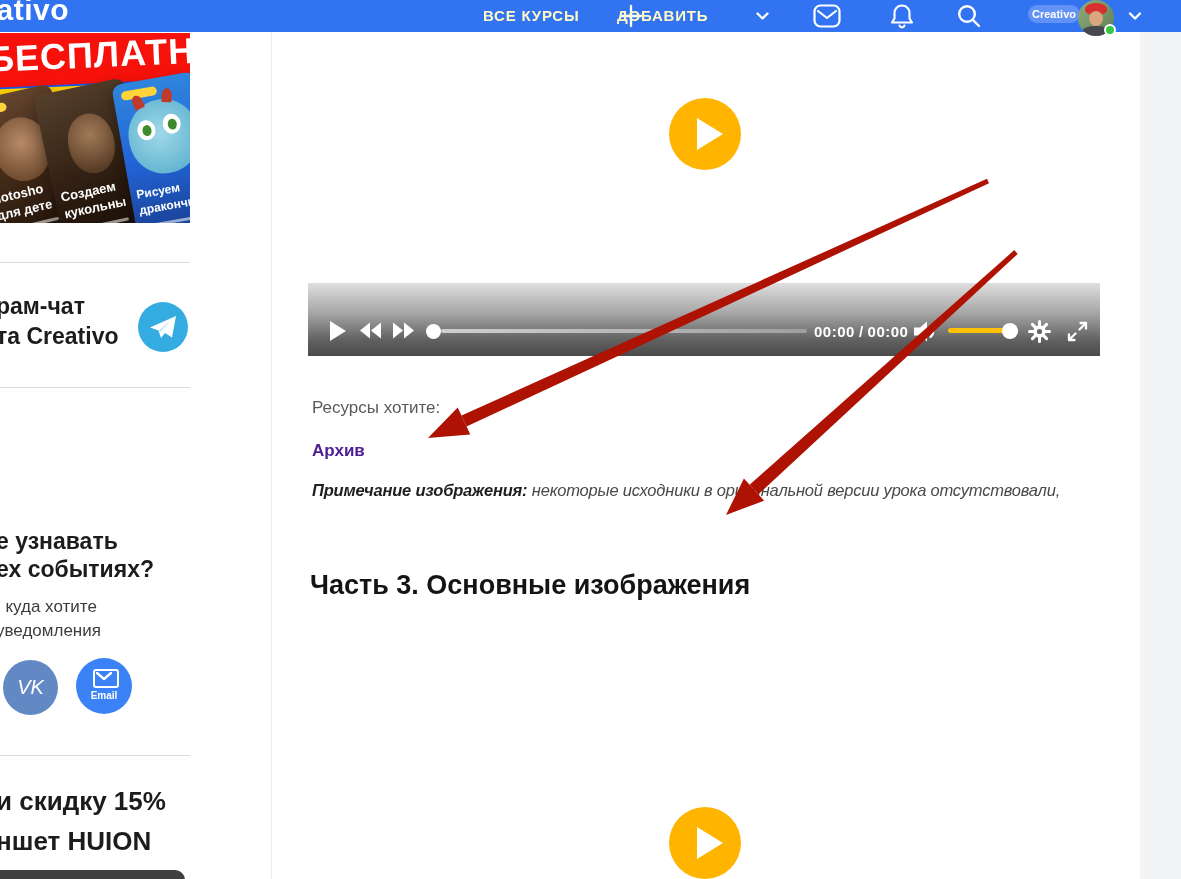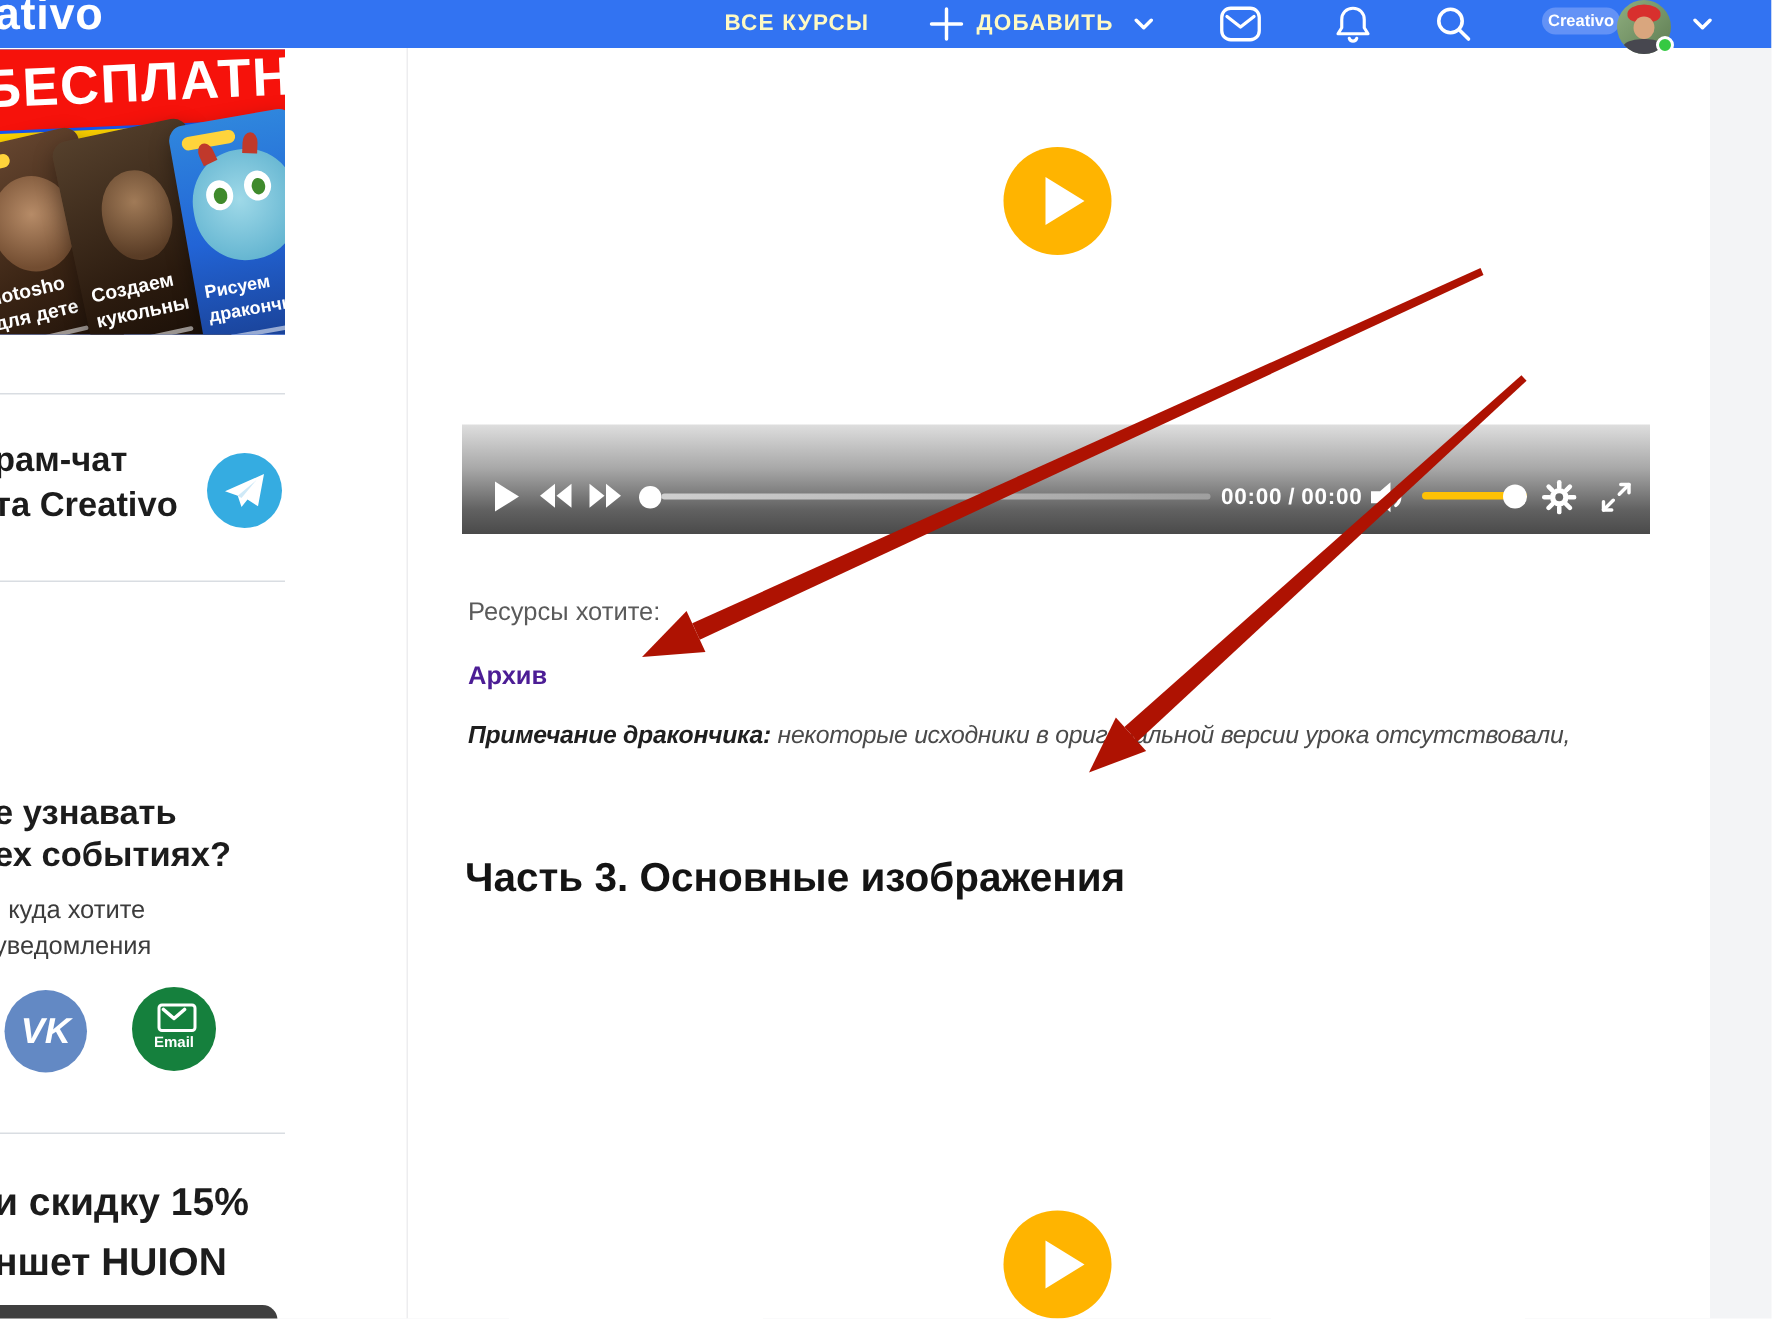--- a/index.html
+++ b/index.html
@@ -8,21 +8,21 @@
     background:#f3f4f6;
     font-family:"Liberation Sans","DejaVu Sans",sans-serif;
     -webkit-font-smoothing:antialiased;
   }
   .abs{position:absolute;}
   
   .nav{left:0;top:0;width:1181px;height:32px;background:#3273F2;z-index:100;}
   .nav-logo{left:-50px;top:-7px;color:#fff;font-size:30px;font-weight:700;letter-spacing:.5px;}
   .nav-link{color:#fef9c3;font-size:15px;font-weight:700;letter-spacing:.8px;cursor:pointer;}
   .nav-courses{left:483px;top:7px;}
-  .nav-add-label{left:651px;top:7px;}
+  .nav-add-label{left:617px;top:7px;}
   .badge{left:1028px;top:5px;width:52px;height:18px;background:#6392F6;border-radius:9px;
     color:#fff;font-size:11px;font-weight:700;text-align:center;line-height:18px;}
   .avatar{left:1078px;top:0px;width:36px;height:36px;border-radius:50%;overflow:hidden;
     background:linear-gradient(135deg,#8fae7f,#5e7d52);}
   .avatar .cap{position:absolute;left:7px;top:3px;width:22px;height:12px;background:#d8302e;border-radius:50% 50% 40% 40%;}
   .avatar .face{position:absolute;left:11px;top:11px;width:14px;height:15px;background:#d9a67e;border-radius:50%;}
   .avatar .body{position:absolute;left:4px;bottom:-3px;width:28px;height:13px;background:#47474f;border-radius:45%;}
   .online-dot{left:1104px;top:24px;width:8px;height:8px;background:#35c943;border:2px solid #fff;border-radius:50%;z-index:101;}
   
   .white-canvas{left:0;top:32px;width:1140px;height:847px;background:#fff;}
@@ -50,22 +50,22 @@
   .pcard3 .eye{position:absolute;width:18px;height:20px;background:#fff;border-radius:50%;}
   .pcard3 .pup{position:absolute;width:9px;height:11px;background:#3f8a2c;border-radius:50%;}
   .pcard3 .horn{position:absolute;width:10px;height:14px;background:#c0392b;border-radius:50% 50% 0 0;}
   
   .sb-h{left:-4px;color:#1c1c1c;font-weight:700;font-size:23px;white-space:nowrap;}
   .sb-h-big{font-size:26px;}
   .sb-b{left:-4px;color:#3c3c3c;font-size:17px;white-space:nowrap;}
   .tg-icon{left:138px;top:302px;width:50px;height:50px;border-radius:50%;background:#35ACE1;cursor:pointer;}
   .soc{border-radius:50%;cursor:pointer;color:#fff;text-align:center;}
   .vk-circle{left:3px;top:660px;width:55px;height:55px;background:#6389C4;}
-  .vk-circle span{font-style:italic;font-weight:700;font-size:24px;line-height:55px;}
-  .em-circle{left:88px;top:658px;width:56px;height:56px;background:#15803d;}
+  .vk-circle span{font-style:italic;font-weight:400;font-size:20px;line-height:55px;}
+  .em-circle{left:76px;top:658px;width:56px;height:56px;background:#3b82f6;}
   .em-circle .env{position:absolute;left:17px;top:11px;width:22px;height:15px;border:2px solid #fff;border-radius:3px;}
   .em-circle .lbl{position:absolute;left:0;top:32px;width:56px;font-size:10px;font-weight:700;}
   .hu-btn{left:-15px;top:870px;width:200px;height:10px;background:#3f3f3f;border-radius:12px 12px 0 0;cursor:pointer;}
   
   .video{background:#fff;}
   .video1{left:308px;top:32px;width:792px;height:324px;}
   .play-big{width:72px;height:72px;border-radius:50%;background:#FFB400;cursor:pointer;}
   .play-big .tri{position:absolute;left:28px;top:20px;width:0;height:0;
     border-left:26px solid #fff;border-top:16px solid transparent;border-bottom:16px solid transparent;}
   .pb1{left:669px;top:98px;}
@@ -261,21 +261,21 @@
       <path d="M9.5 13.5 L3 20"></path>
         <path d="M3 14.5 V20 H8.5"></path>
     </g>
   </svg>
 </div>
 
 <div class="abs res-label">Ресурсы хотите:</div>
 <a class="abs link archive">Архив</a>
 
 <div class="abs note">
-  <span class="l1"><span class="lead">Примечание дракончика:</span><span> некоторые исходники в оригинальной версии урока отсутствовали,</span></span>
+  <span class="l1"><span class="lead">Примечание изображения:</span><span> некоторые исходники в оригинальной версии урока отсутствовали,</span></span>
 </div>
 
 <div class="abs sec-head">Часть 3. Основные изображения</div>
 
 <div class="abs play-big pb2">
   <div class="tri"></div>
 </div>
 
 <svg class="abs arrows" width="1181" height="879" viewBox="0 0 1181 879">
 

